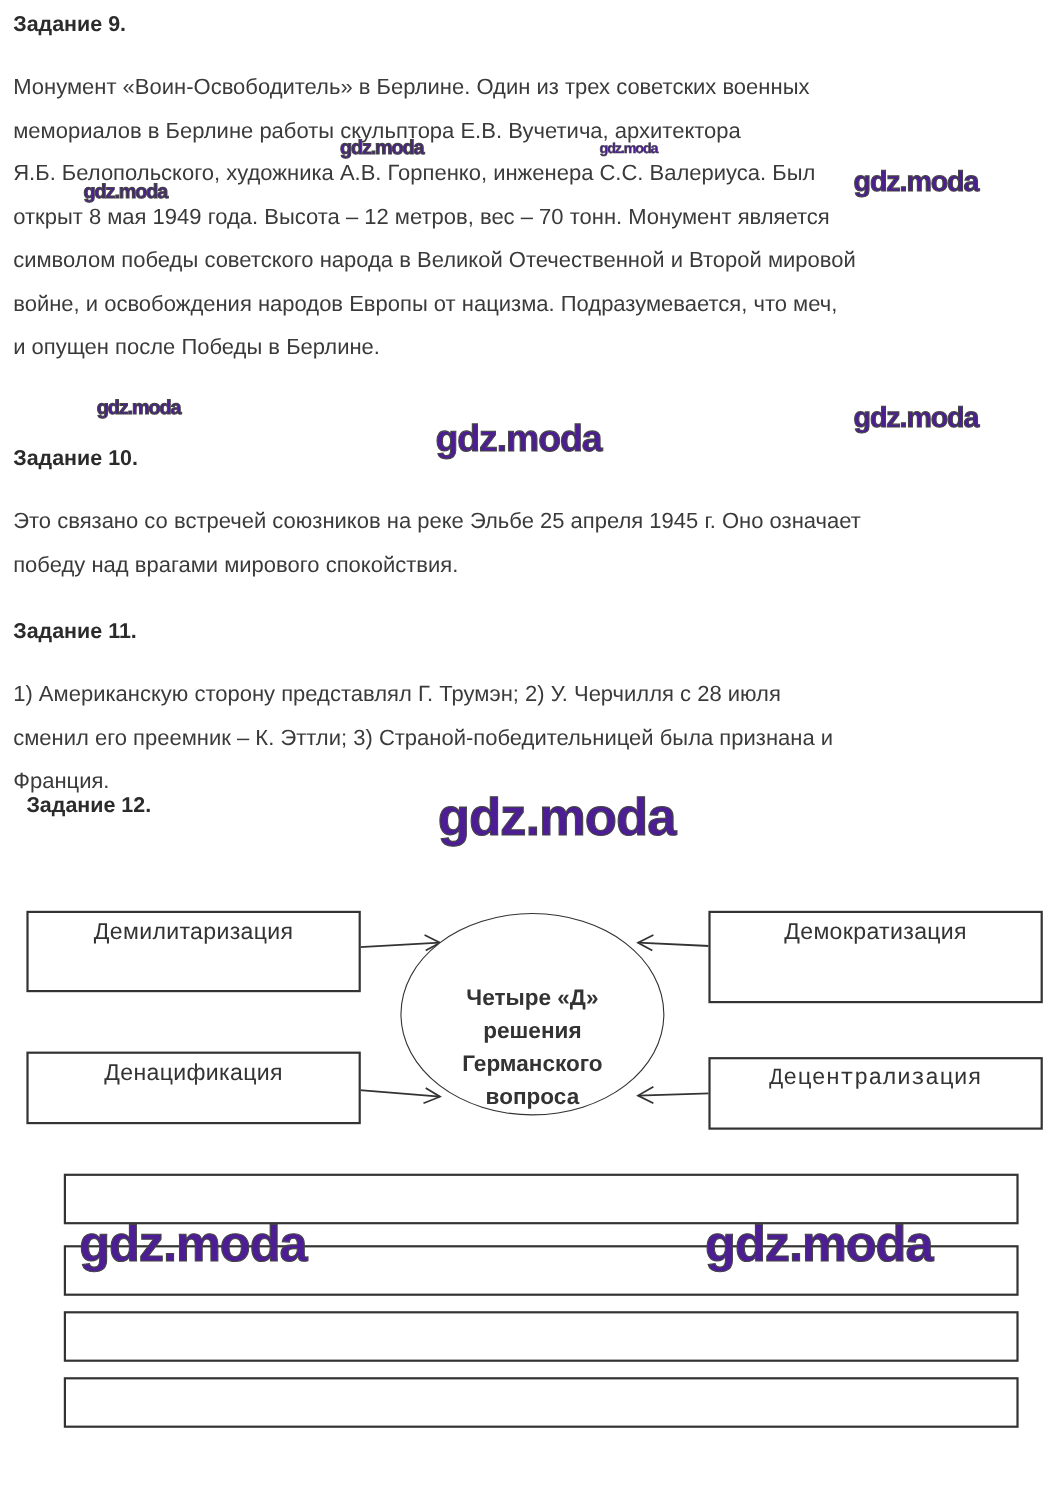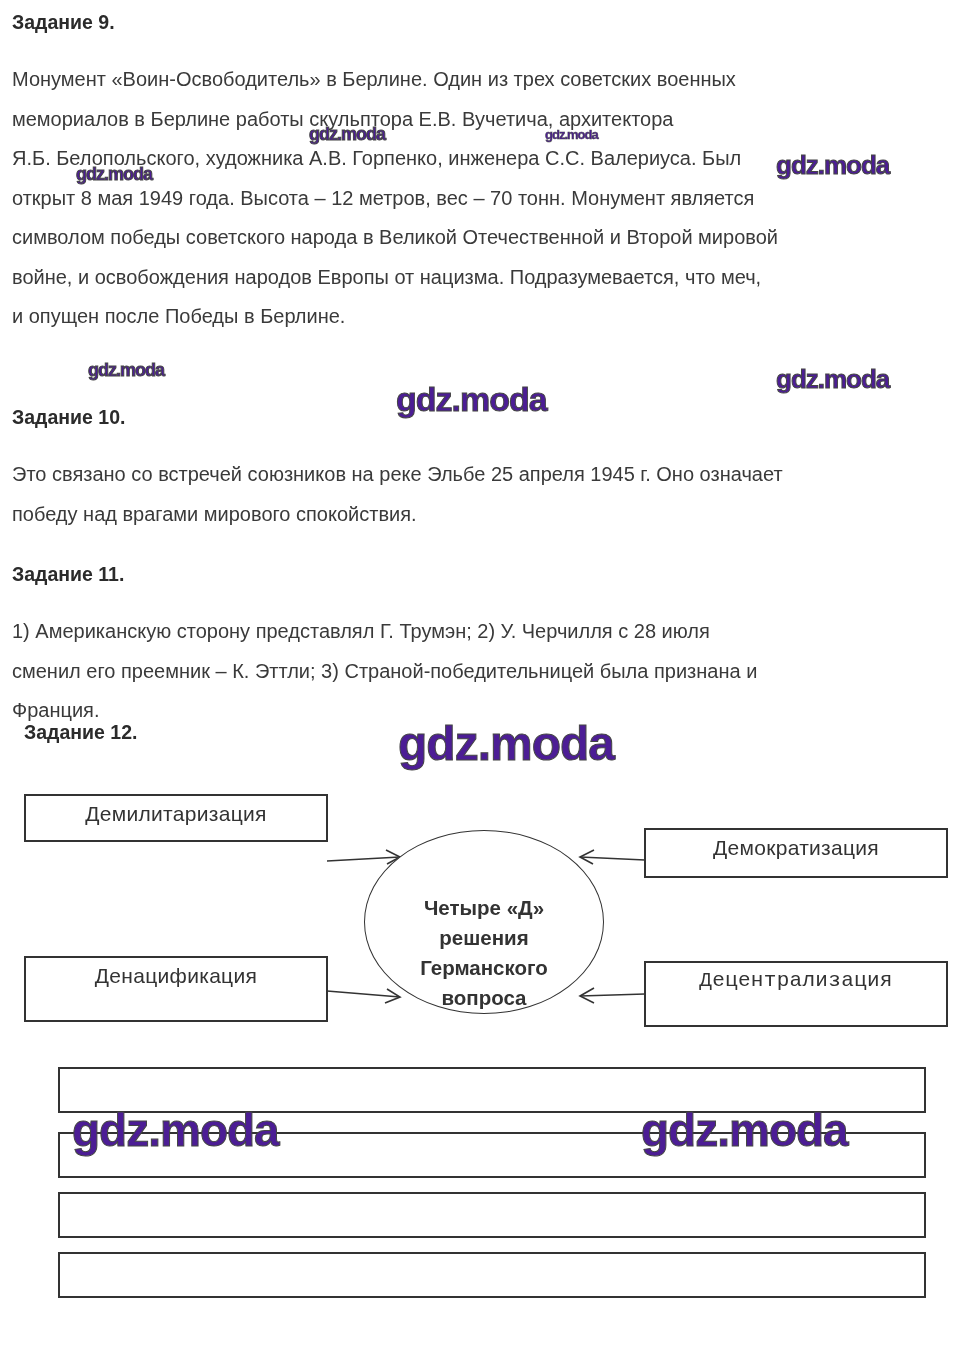--- a/index.html
+++ b/index.html
@@ -139,27 +139,27 @@
       <polyline points="387,989 400,997 385,1003"></polyline>
 
       <line x1="645" y1="860" x2="580" y2="857"></line>
       <polyline points="594,850 580,857 593,864"></polyline>
 
       <line x1="645" y1="994" x2="580" y2="996"></line>
       <polyline points="594,988 580,996 594,1003"></polyline>
     </g>
   </svg>
 
-  <div class="box" style="left:24px; top:794px; width:304px; height:48px;">
+  <div class="box" style="left:24px; top:828px; width:304px; height:74px;">
     <span>Демилитаризация</span>
   </div>
   <div class="box" style="left:24px; top:956px; width:304px; height:66px;">
     <span>Денацификация</span>
   </div>
-  <div class="box" style="left:644px; top:828px; width:304px; height:50px;">
+  <div class="box" style="left:644px; top:828px; width:304px; height:84px;">
     <span>Демократизация</span>
   </div>
   <div class="box" style="left:644px; top:961px; width:304px; height:66px;font-family:Liberation Mono, monospace;">
     <span>Децентрализация</span>
   </div>
 
   <div class="ellipse">
     <div class="ellipse-text">
       <span>Четыре «Д»</span>
       <span>решения</span>

